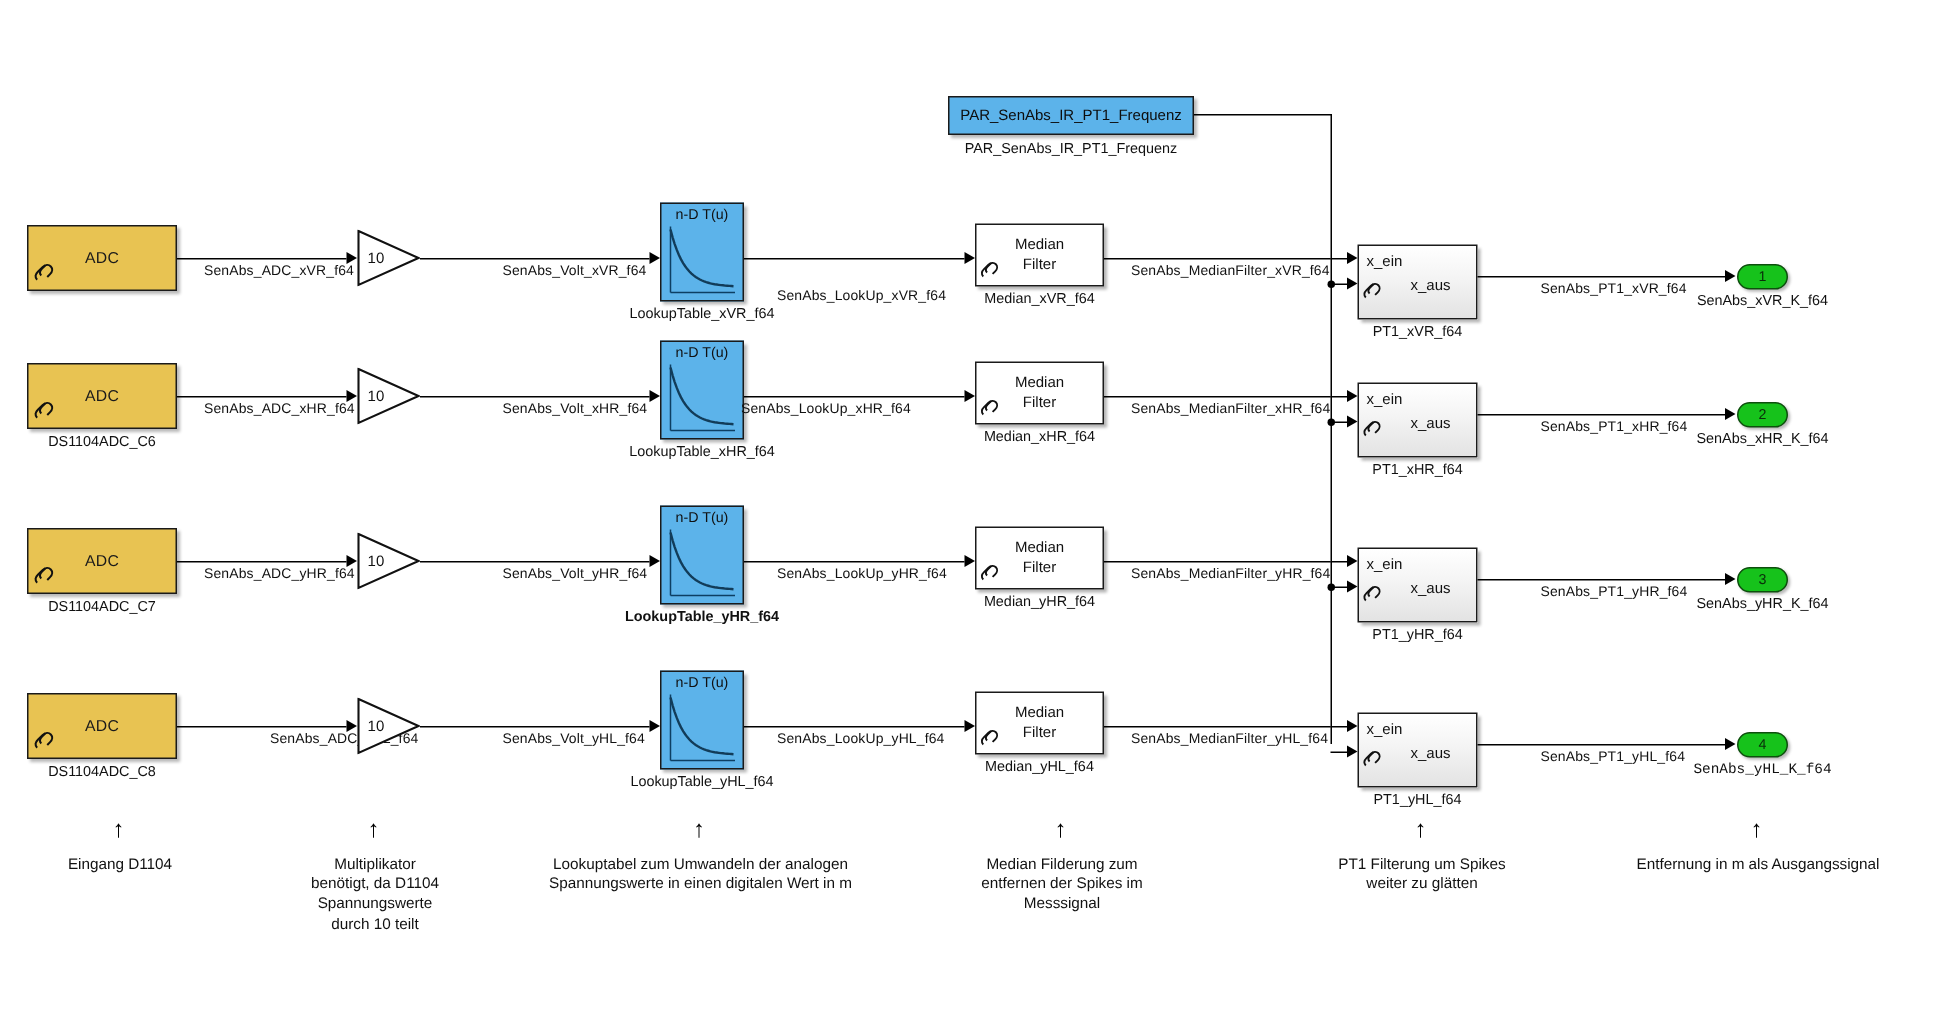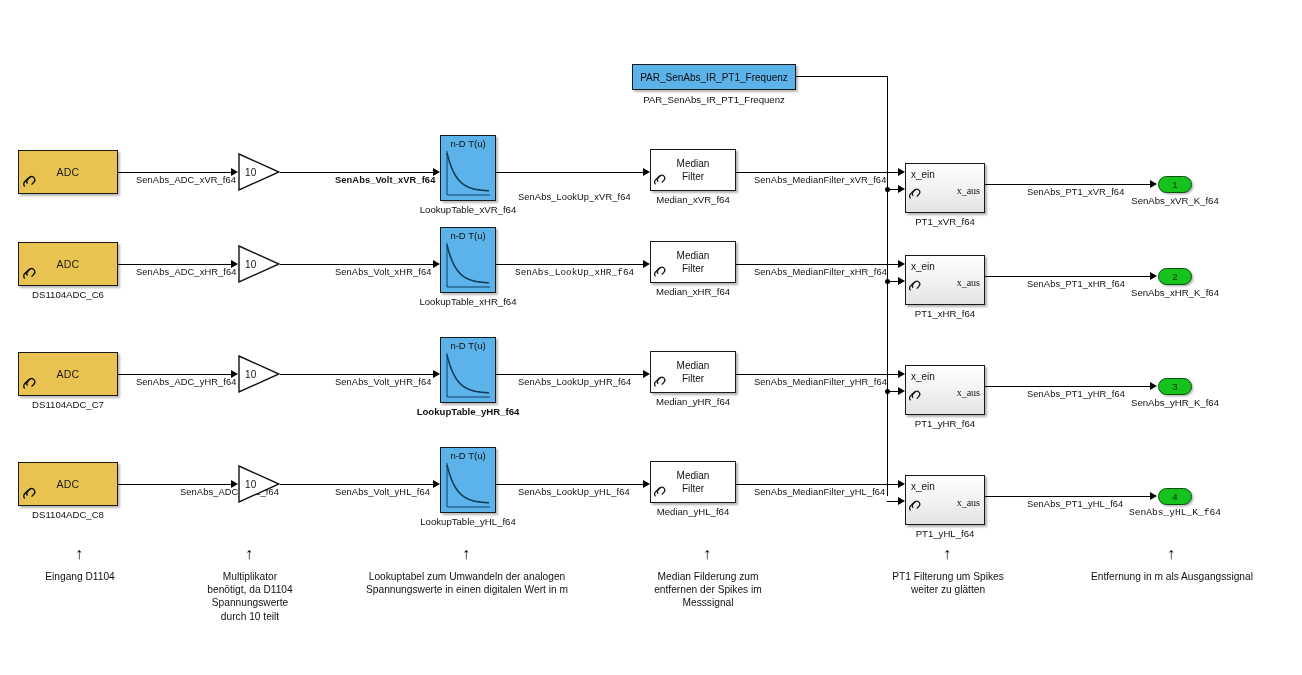--- a/index.html
+++ b/index.html
@@ -32,21 +32,21 @@
 
   .med{background:#ffffff;border:1.4px solid #1a1a1a;
        box-shadow:2px 2px 2px rgba(0,0,0,.3);}
   .med .t1,.med .t2{position:absolute;left:0;right:0;text-align:center;
                     font-size:10px;color:#111;}
   .med .t1{top:8px}.med .t2{top:21px}
 
   .pt1{background:linear-gradient(180deg,#ffffff 0%,#f4f4f4 45%,#e3e3e3 100%);
        border:1.4px solid #1a1a1a;box-shadow:2px 2px 2px rgba(0,0,0,.3);}
   .pt1 .xin{position:absolute;left:5px;top:5px;font-size:10px;color:#111;}
-  .pt1 .xout{position:absolute;right:4px;top:21px;font-size:10px;color:#111;font-family:Liberation Serif, serif;}
+  .pt1 .xout{position:absolute;right:17px;top:21px;font-size:10px;color:#111;}
 
   .outp{background:#16c21b;border:1.4px solid #0d4f0d;border-radius:9px;
         display:flex;align-items:center;justify-content:center;
         font-size:9.5px;color:#0a2f0a;box-shadow:1.5px 1.5px 2px rgba(0,0,0,.28);}
 
   
   .wire{position:absolute;background:#000;}
   .h{height:1.4px;}
   .v{width:1.4px;}
 
@@ -92,21 +92,21 @@
       </svg>
       <div class="wire h" style="left:118px;top:172px;width:113px;"></div>
       <div class="arrow" style="left:231px;top:168.2px;"></div>
       <div class="sig" style="left:136px;top:175px;">SenAbs_ADC_xVR_f64</div>
       <svg width="42" height="38" viewBox="0 0 42 38" style="position: absolute; left: 238px; top: 153px;">
         <polygon points="1,1 41,19 1,37" fill="#ffffff" stroke="#111" stroke-width="1.4"></polygon>
       </svg>
       <div class="sig" style="left:245px;top:167px;font-size:10px;">10</div>
       <div class="wire h" style="left:280px;top:172px;width:153px;"></div>
       <div class="arrow" style="left:433px;top:168.2px;"></div>
-      <div class="sig" style="left:335px;top:175px;font-weight:bold;">SenAbs_Volt_xVR_f64</div>
+      <div class="sig" style="left:335px;top:175px;">SenAbs_Volt_xVR_f64</div>
       <div class="blk lut" style="left:440px;top:135px;width:56px;height:66px;">
         <div class="lbl">n-D T(u)</div>
       </div>
       <svg class="icon" width="48" height="48" viewBox="0 0 48 48" style="left: 444px; top: 149px;">
         <path d="M 3 46 L 3 2" stroke="#0d3f63" stroke-width="1" fill="none"></path>
         <path d="M 3 46 L 46 46" stroke="#0d3f63" stroke-width="1" fill="none"></path>
         <path d="M3.0 4.0 L4.4 9.2 L5.8 13.7 L7.2 17.6 L8.6 21.0 L10.0 23.9 L11.4 26.4 L12.8 28.5 L14.2 30.4 L15.6 32.0 L17.0 33.4 L18.4 34.6 L19.8 35.6 L21.2 36.5 L22.6 37.3 L24.0 38.0 L25.4 38.6 L26.8 39.1 L28.2 39.5 L29.6 39.9 L31.0 40.2 L32.4 40.5 L33.8 40.7 L35.2 40.9 L36.6 41.1 L38.0 41.2 L39.4 41.4 L40.8 41.5 L42.2 41.6 L43.6 41.7 L45.0 41.8" stroke="#123c59" stroke-width="1.6" fill="none"></path>
       </svg>
       <div class="blkname" style="left:400px;top:204px;width:136px;">LookupTable_xVR_f64</div>
       <div class="wire h" style="left:496px;top:172px;width:147px;"></div>
@@ -166,21 +166,21 @@
         <div class="lbl">n-D T(u)</div>
       </div>
       <svg class="icon" width="48" height="48" viewBox="0 0 48 48" style="left: 444px; top: 241px;">
         <path d="M 3 46 L 3 2" stroke="#0d3f63" stroke-width="1" fill="none"></path>
         <path d="M 3 46 L 46 46" stroke="#0d3f63" stroke-width="1" fill="none"></path>
         <path d="M3.0 4.0 L4.4 9.2 L5.8 13.7 L7.2 17.6 L8.6 21.0 L10.0 23.9 L11.4 26.4 L12.8 28.5 L14.2 30.4 L15.6 32.0 L17.0 33.4 L18.4 34.6 L19.8 35.6 L21.2 36.5 L22.6 37.3 L24.0 38.0 L25.4 38.6 L26.8 39.1 L28.2 39.5 L29.6 39.9 L31.0 40.2 L32.4 40.5 L33.8 40.7 L35.2 40.9 L36.6 41.1 L38.0 41.2 L39.4 41.4 L40.8 41.5 L42.2 41.6 L43.6 41.7 L45.0 41.8" stroke="#123c59" stroke-width="1.6" fill="none"></path>
       </svg>
       <div class="blkname" style="left:400px;top:296px;width:136px;">LookupTable_xHR_f64</div>
       <div class="wire h" style="left:496px;top:264px;width:147px;"></div>
       <div class="arrow" style="left:643px;top:260.2px;"></div>
-      <div class="sig" style="left:515px;top:267px;font-family:Liberation Mono, monospace;">SenAbs_LookUp_xHR_f64</div>
+      <div class="sig" style="left:494px;top:267px;">SenAbs_LookUp_xHR_f64</div>
       <div class="blk med" style="left:650px;top:241px;width:86px;height:42px;">
         <div class="t1">Median</div>
         <div class="t2">Filter</div>
       </div>
       <svg class="icon" width="16.099999999999998" height="16.099999999999998" viewBox="0 0 14 14" style="left: 653px; top: 263px;">
         <path d="M2.2 11.6 C0.9 10.3 1.2 8.6 2.6 7.3 L5.2 4.8 C6.6 3.5 8.4 3.4 9.5 4.5 C10.6 5.6 10.4 7.3 9.1 8.6 L7.6 10.1" fill="none" stroke="#111" stroke-width="1.1"></path>
         <path d="M4.4 9.3 C3.4 8.3 3.6 6.9 4.7 5.8 L6.6 3.9" fill="none" stroke="#111" stroke-width="1.1"></path>
       </svg>
       <div class="blkname" style="left:625px;top:286px;width:136px;">Median_xHR_f64</div>
       <div class="wire h" style="left:736px;top:264px;width:151px;"></div>

